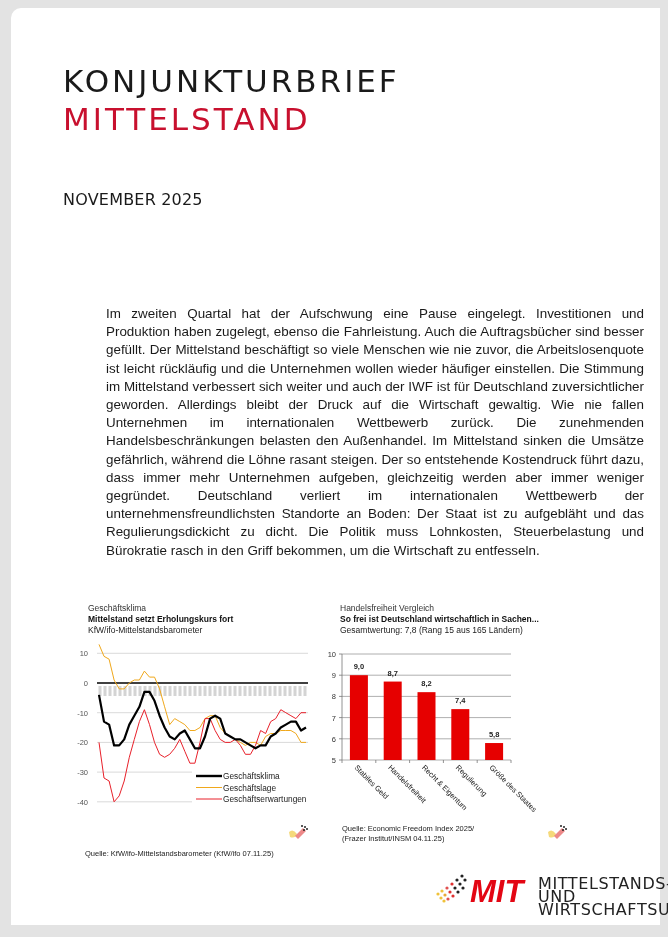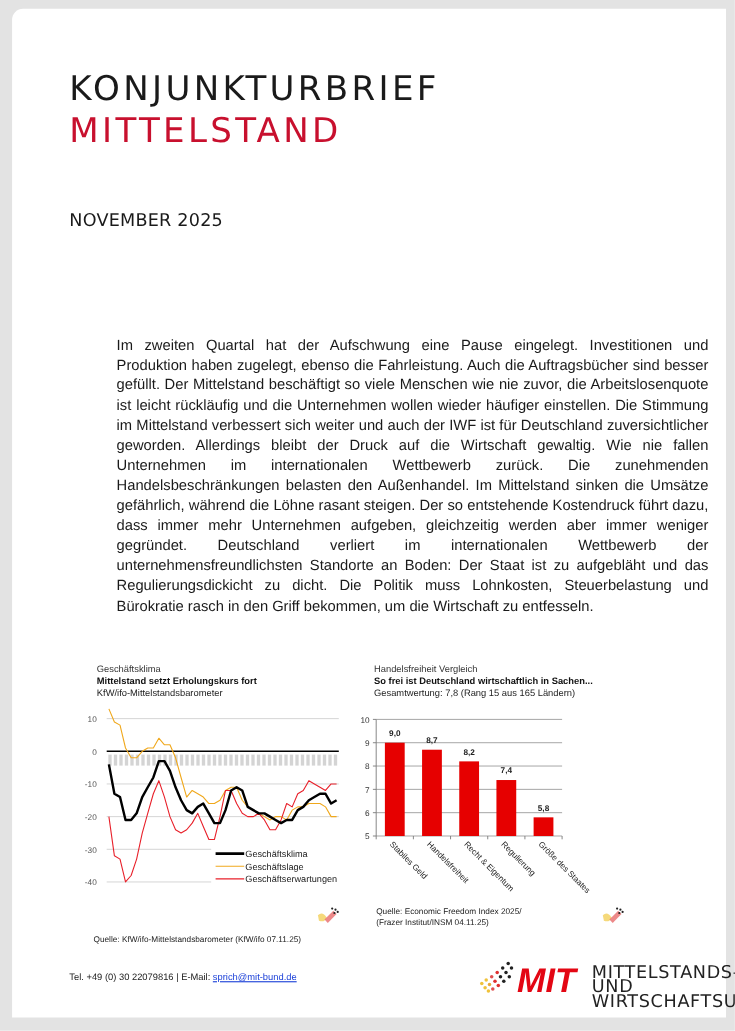--- a/index.html
+++ b/index.html
@@ -209,21 +209,20 @@
 <svg class="mini-logo" style="left:546px; top:822px;" viewBox="0 0 22 20">
   <path d="M2 10 Q6 6 10 12 Q8 17 3 15 Z" fill="#f2d05a" opacity="0.8"></path>
   <path d="M8 14 L16 6 L19 9 L11 17 Z" fill="#e86b6b" opacity="0.8"></path>
   <circle cx="15" cy="4" r="1" fill="#222"></circle>
     <circle cx="18" cy="5" r="1" fill="#222"></circle>
     <circle cx="17" cy="8" r="1" fill="#222"></circle>
     <circle cx="20" cy="7" r="1" fill="#222"></circle>
 </svg>
 
 <div class="footer-text">
-  <div><span>Tel. +49 (0) 30 22079816 | E-Mail: </span><a>sprich@mit-bund.de</a></div>
 </div>
 
 <svg class="logo" viewBox="0 0 220 36">
   <g>
     <circle cx="6" cy="22" r="1.6" fill="#f0c23a"></circle>
       <circle cx="9" cy="26" r="1.6" fill="#f0c23a"></circle>
       <circle cx="12" cy="29" r="1.6" fill="#f0c23a"></circle>
     <circle cx="10" cy="19" r="1.6" fill="#f0c23a"></circle>
       <circle cx="13" cy="23" r="1.6" fill="#e8a83a"></circle>
       <circle cx="16" cy="27" r="1.6" fill="#e05050"></circle>

